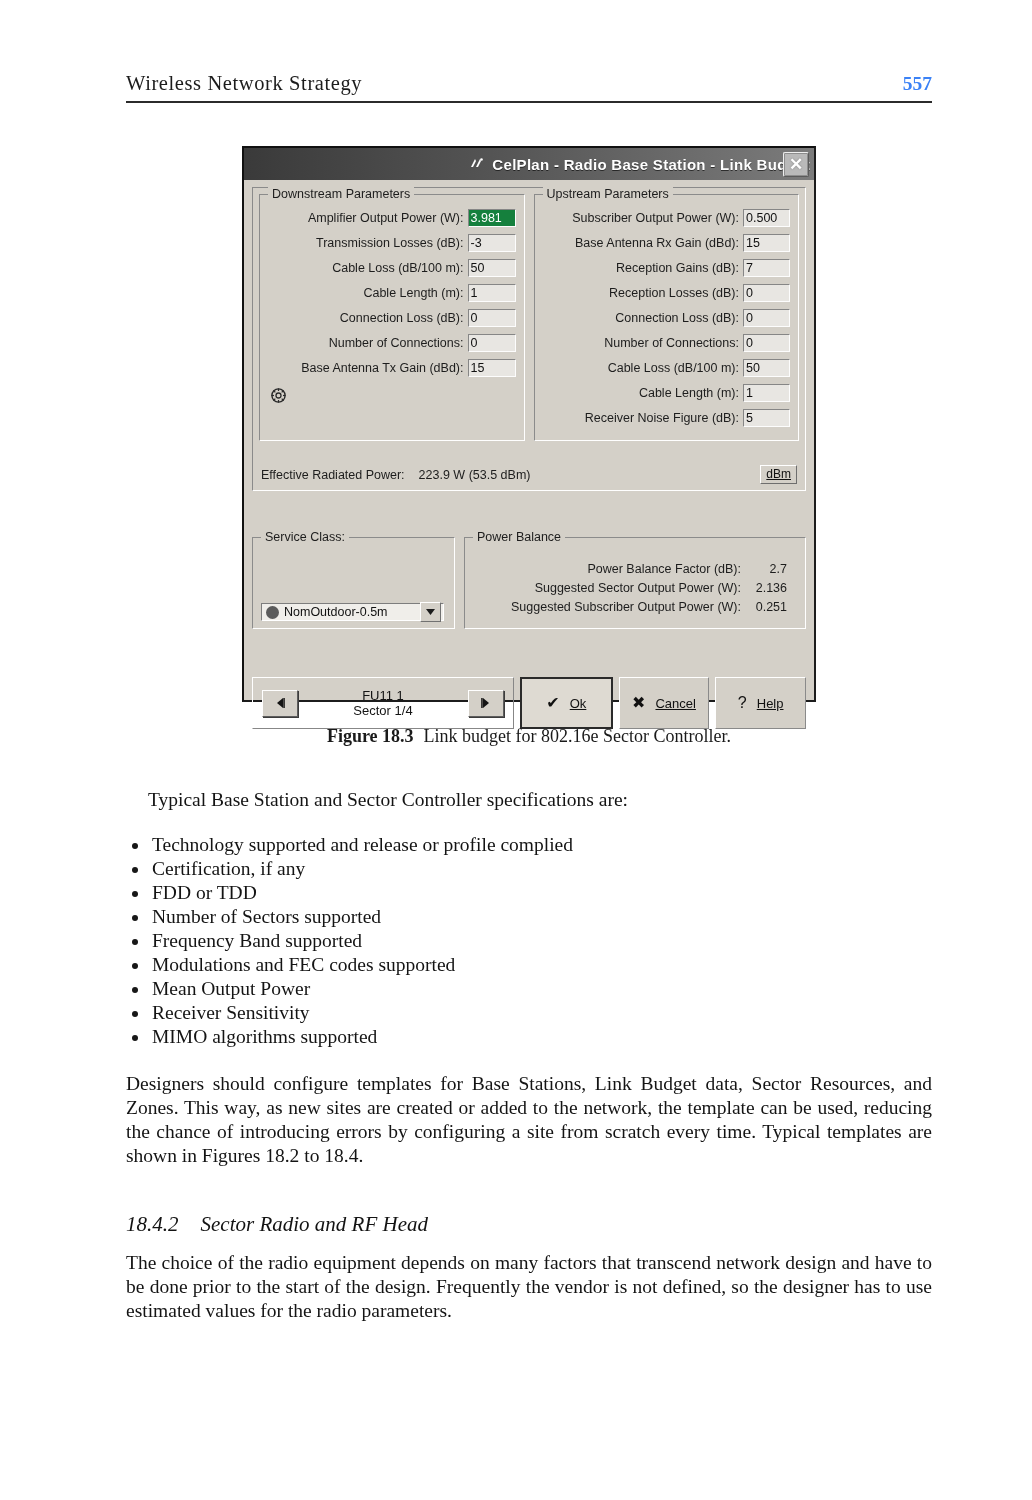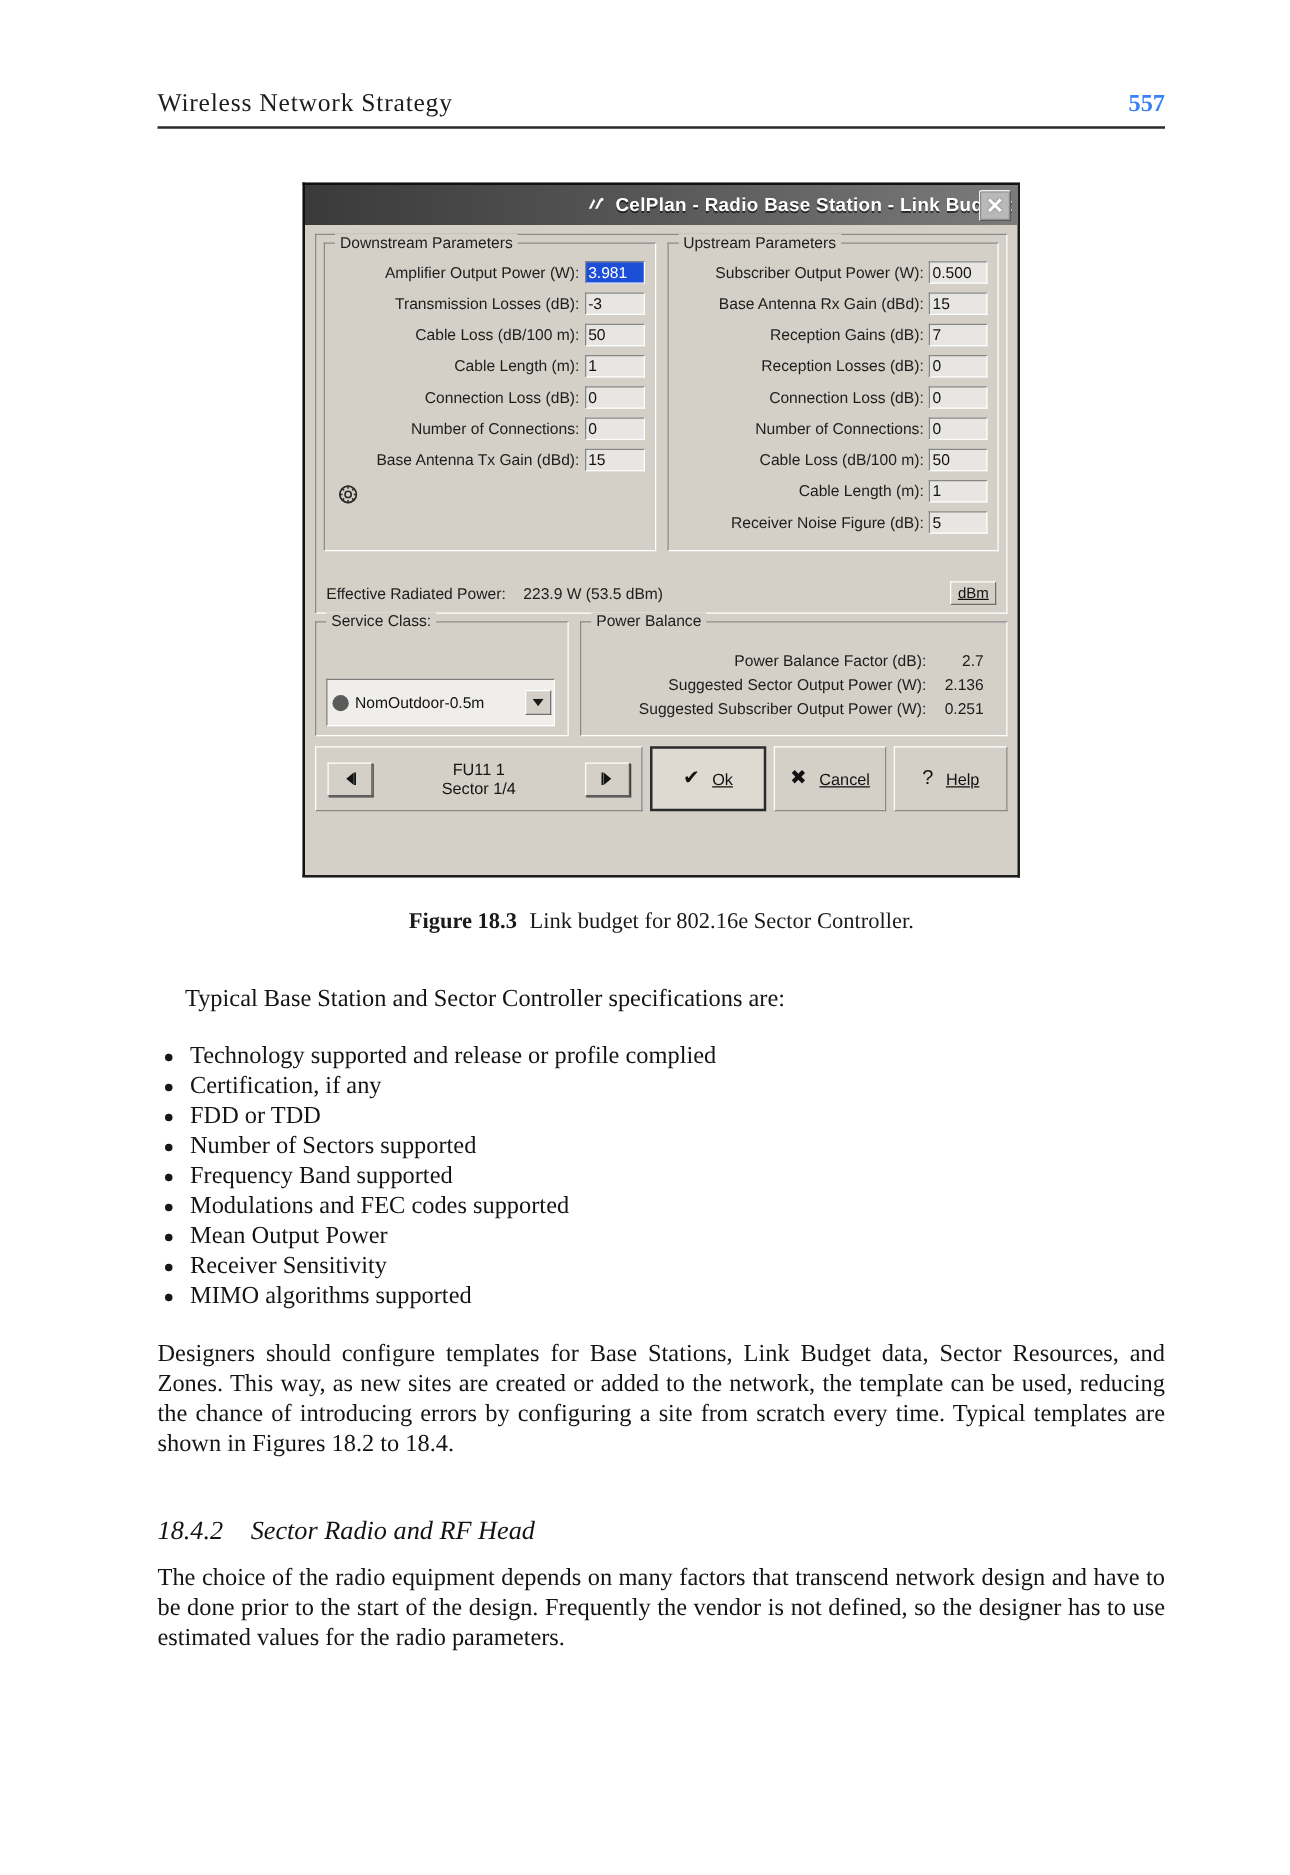--- a/index.html
+++ b/index.html
@@ -123,20 +123,21 @@
     box-shadow: inset 0 0 0 1px #8d8d8d;
   }
 
   
   .dlg-body {
     flex: 1 1 auto;
     padding: 7px 8px 7px 8px;
     box-sizing: border-box;
     display: flex;
     flex-direction: column;
+    gap: 40px;
   }
 
   .panel-outer {
     border: 1px solid #fff;
     border-left-color: #8a8a8a;
     border-top-color: #8a8a8a;
     padding: 6px 6px 4px 6px;
     box-sizing: border-box;
     background: #d4d0c8;
   }
@@ -191,21 +192,21 @@
     border-bottom-color: #fdfdfd;
     font-size: 12.5px;
     font-family: "Liberation Sans", sans-serif;
     color: #111;
     padding: 0 2px;
     line-height: 16px;
     white-space: nowrap;
     overflow: hidden;
   }
   .field-input.selected {
-    background: #1d4ed8;
+    background: #15803d;
     color: #ffffff;
   }
   .down-col .field-input { width: 48px; }
   .up-col .field-input { width: 47px; }
 
   .gear-row {
     margin-top: 6px;
     height: 24px;
     display: flex;
     align-items: center;
@@ -250,21 +251,21 @@
     border-radius: 17px;
   }
   .svc-box { flex: 0 0 203px; min-height: 92px; position: relative; }
   .pb-box  { flex: 1 1 auto; min-height: 92px; position: relative; }
 
   .combo {
     position: absolute;
     left: 8px;
     bottom: 7px;
     width: 183px;
-    height: 38px;
+    height: 18px;
     box-sizing: border-box;
     background: #f0eeea;
     border: 1px solid #7d7d7d;
     border-right-color: #ffffff;
     border-bottom-color: #ffffff;
     display: flex;
     align-items: center;
     padding-left: 4px;
   }
   .combo-dot {

